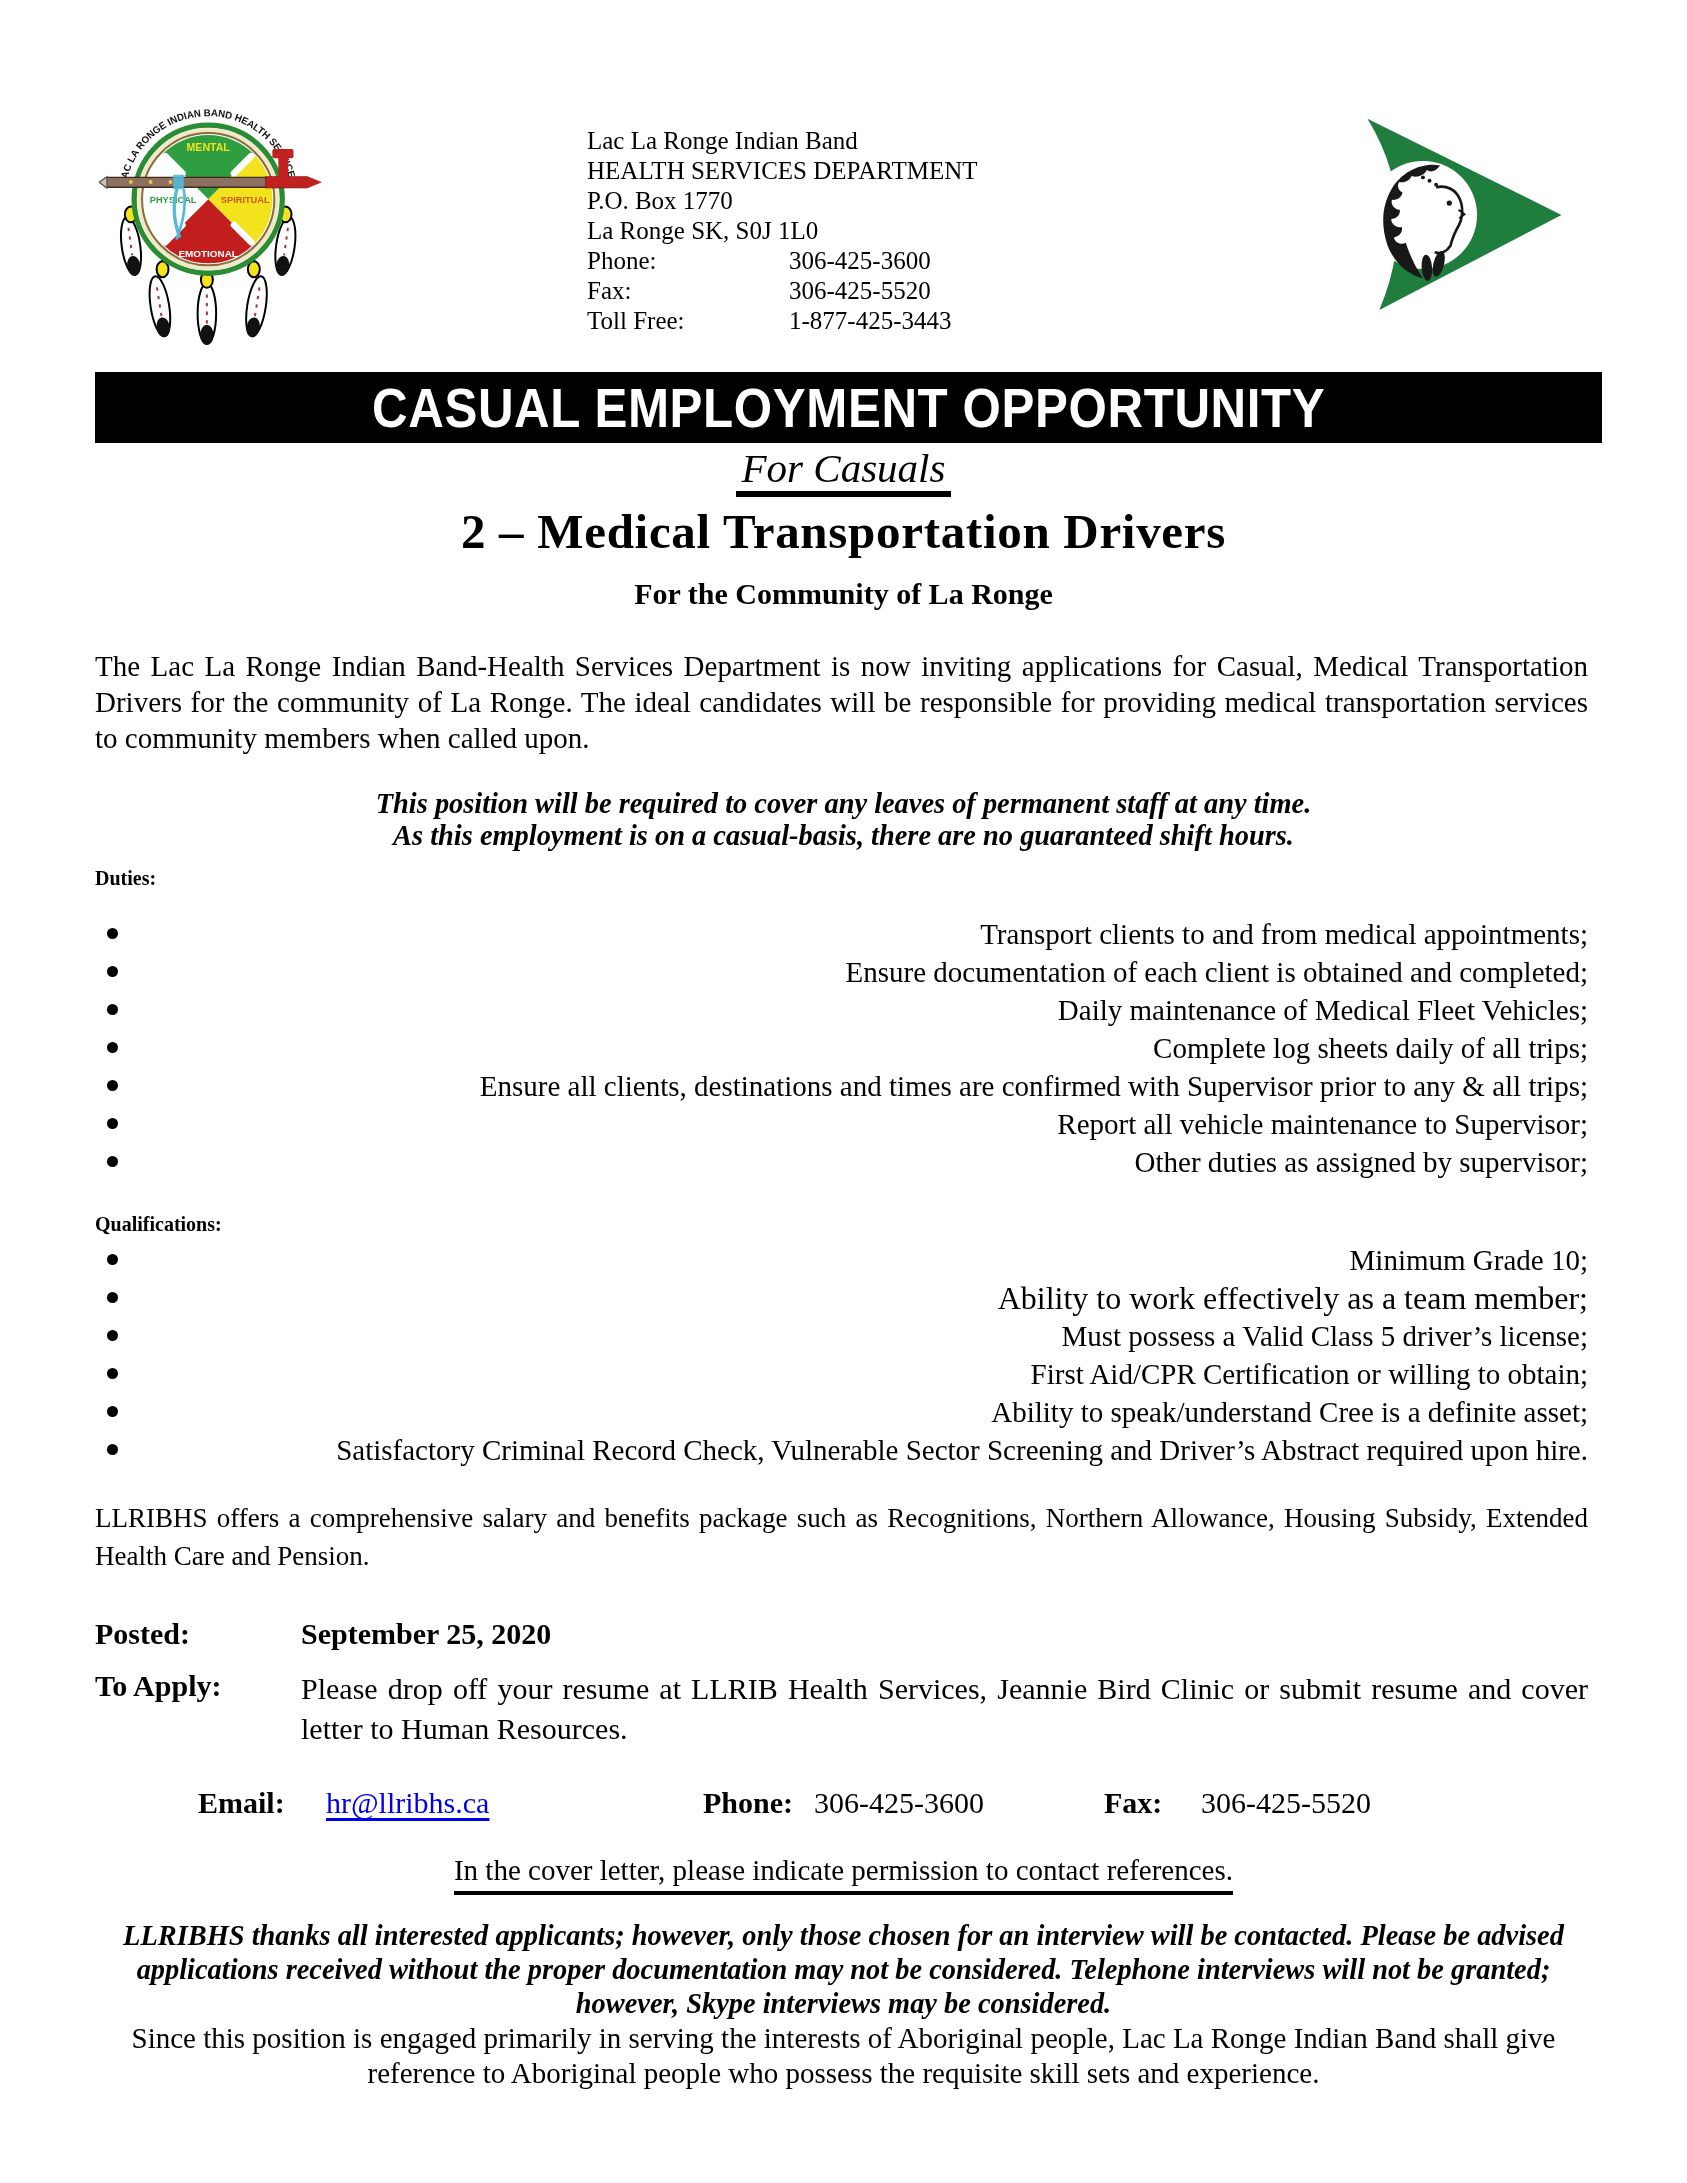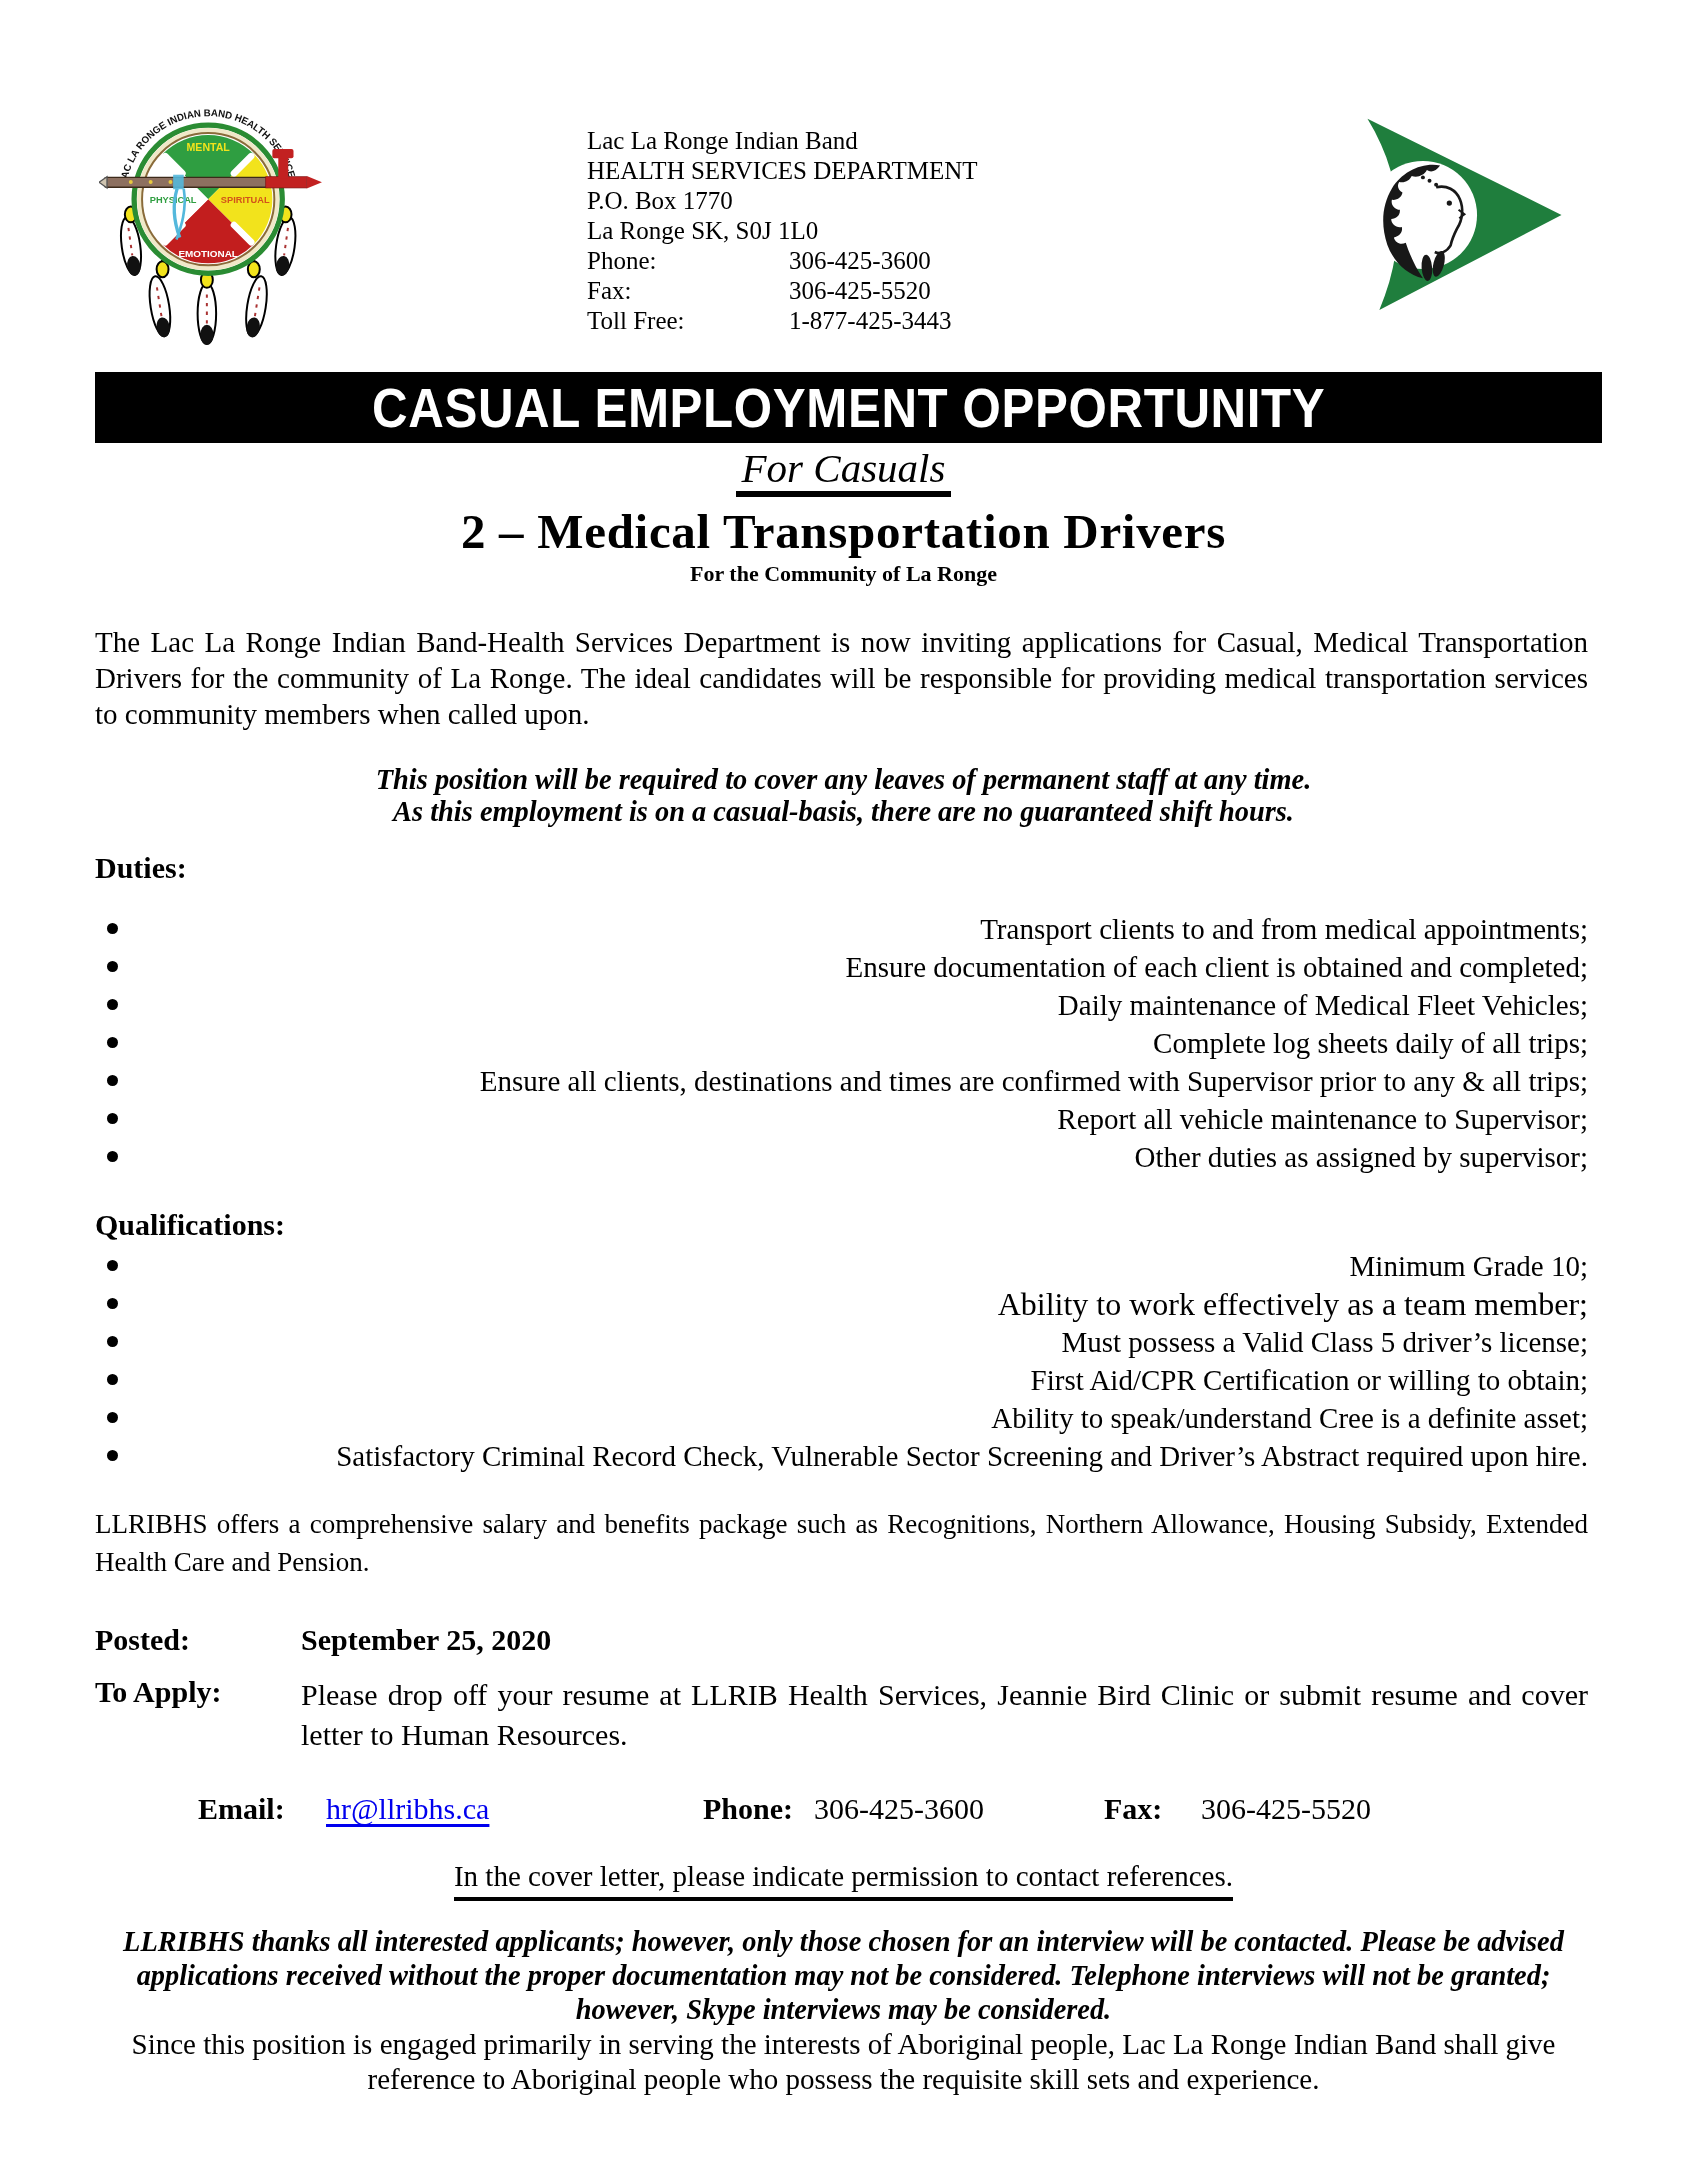--- a/index.html
+++ b/index.html
@@ -19,27 +19,27 @@
           display:flex;align-items:center;justify-content:center;}
   .banner span{color:#fff;font-family:"Liberation Sans","DejaVu Sans",sans-serif;
                font-weight:bold;font-size:56px;transform:scaleX(0.88);
                letter-spacing:0.7px;white-space:nowrap;}
 
   
   .for-casuals{text-align:center;margin-top:5.3px;}
   .for-casuals span{display:inline-block;font-size:41px;line-height:1.0;font-weight:normal;
                     font-style:italic;border-bottom:6.6px solid #000;padding:0 5.3px 2px 5.3px;}
   .pos-title{text-align:center;font-size:49px;font-weight:bold;margin:5.3px 0 0 0;letter-spacing:0.7px;}
-  .community{text-align:center;font-size:22px;font-weight:bold;margin-top:1px;}
+  .community{text-align:center;font-size:30px;font-weight:bold;margin-top:17px;}
 
   
   .intro{margin:37px 99px 0 95px;font-size:29px;line-height:36px;text-align:justify;}
   .notice{margin-top:32px;text-align:center;font-weight:bold;font-style:italic;
           font-size:28.4px;line-height:32px;}
-  .sec-heading{margin:23px 99px 0 95px;font-size:30px;font-weight:bold;}
+  .sec-heading{margin:15px 99px 0 95px;font-size:20px;font-weight:bold;}
   .sec-heading.q{margin-top:32px;}
   ul.bullets{list-style:none;margin:25px 99px 0 95px;padding:0;font-size:29px;text-align:right;}
   ul.bullets.qual{margin-top:5.3px;}
   ul.bullets li{position:relative;padding-left:56px;line-height:38px;}
   ul.bullets li::before{content:"";position:absolute;left:12px;top:13.2px;width:11.2px;height:11.2px;
                         border-radius:50%;background:#000;}
   ul.bullets.qual li:nth-child(2){font-size:32px;}
   .benefits{margin:30px 99px 0 95px;font-size:27px;line-height:38px;text-align:justify;font-family:Liberation Serif, serif;}
 
   

